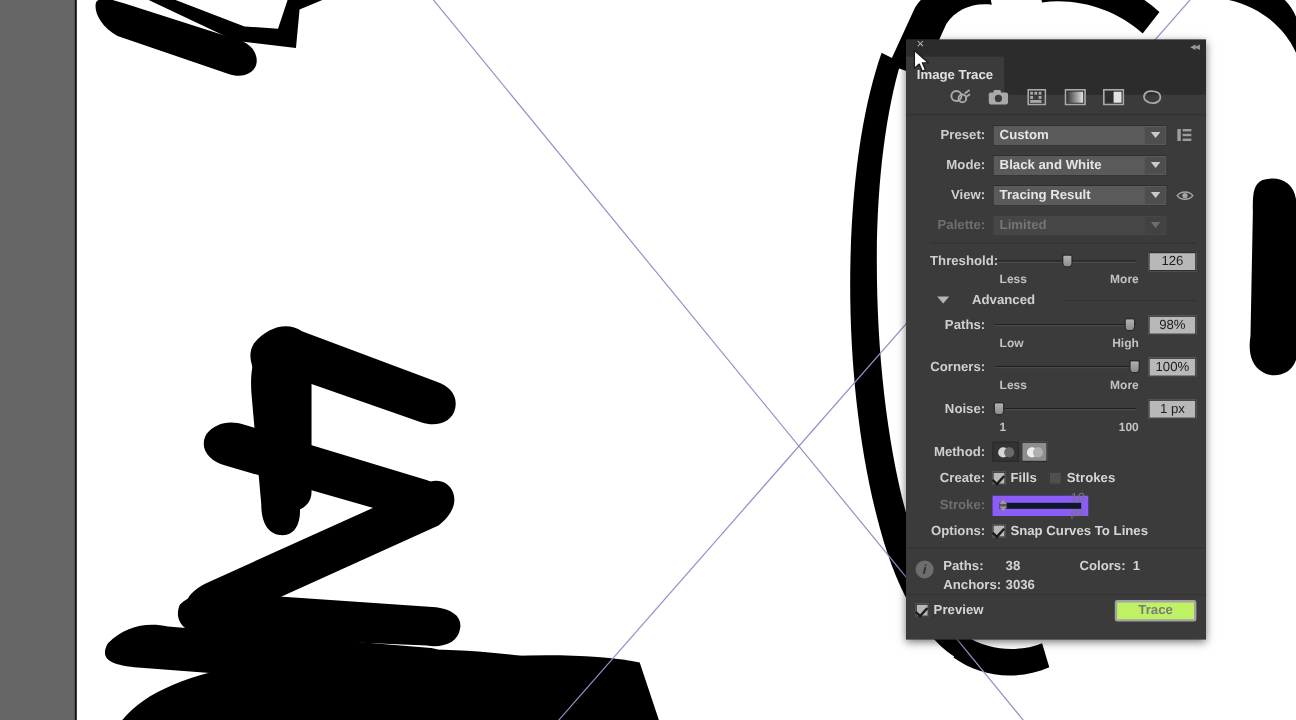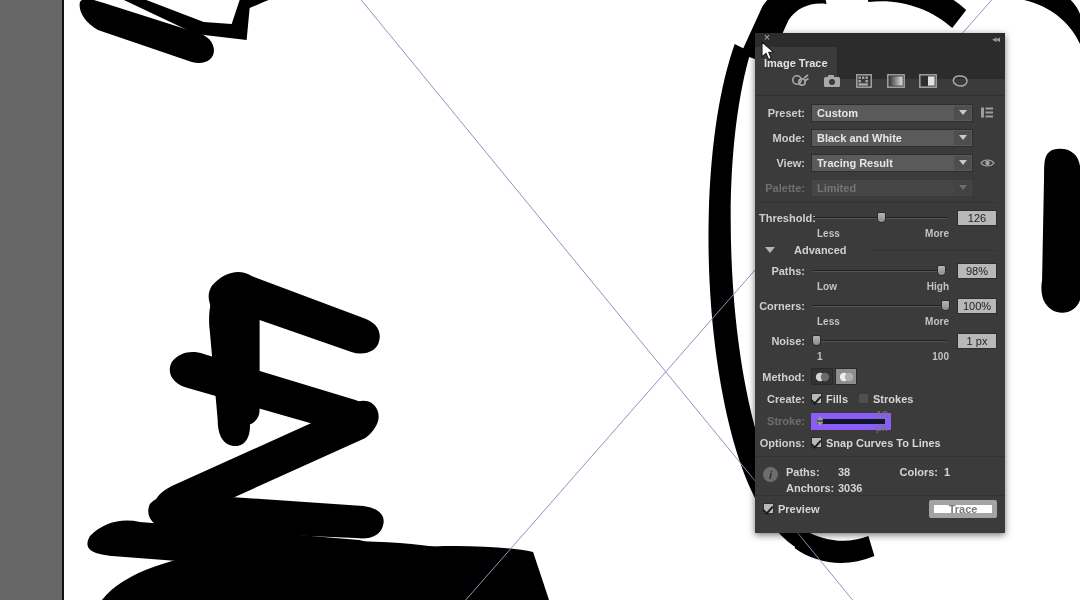--- a/index.html
+++ b/index.html
@@ -56,21 +56,21 @@
   .panel-tab.inactive { background: #2c2c2c; color: #8d8d8d; flex: 1; }
 
   .mode-bar {
     height: 30px; display: flex; align-items: center;
     justify-content: center; gap: 12px;
     border-bottom: 1px solid #313131;
   }
   .mode-btn { width: 20px; height: 18px; display: flex; align-items: center; justify-content: center; }
   .mode-btn svg { display: block; }
 
-  .panel-body { padding: 6px 8px 0 4px; }
+  .panel-body { padding: 6px 8px 0 20px; }
   .row { display: flex; align-items: center; height: 21px; margin-bottom: 4px; }
   .row-label {
     width: 52px; text-align: right; padding-right: 6px;
     font-size: 11px; font-weight: bold; color: #cfcfcf;
     white-space: nowrap;
   }
   .row-label.dim { color: #6f6f6f; }
 
   .select {
     position: relative; flex: 1; height: 18px;
@@ -162,21 +162,21 @@
   .status-line .v { width: 58px; }
   .status-line .k2 { width: 48px; text-align: right; padding-right: 6px; }
 
   .panel-footer {
     position: absolute; left: 0; right: 0; bottom: 12px; height: 26px;
     border-top: 1px solid #333; display: flex; align-items: center;
     padding: 0 8px;
   }
   .trace-btn {
     margin-left: auto; width: 68px; height: 18px;
-    background: #ffffff; border: 5px solid #a3a3a3; border-radius: 2px;
+    background: #bef264; border: 2px solid #a3a3a3; border-radius: 2px;
     color: #7b7b7b; font-size: 11px; font-weight: bold;
     display: flex; align-items: center; justify-content: center;
   }
 
   
   #mouse-cursor { position: absolute; left: 761px; top: 41px; width: 14px; height: 20px; pointer-events: none; }
 </style>
 </head>
 <body>
 

